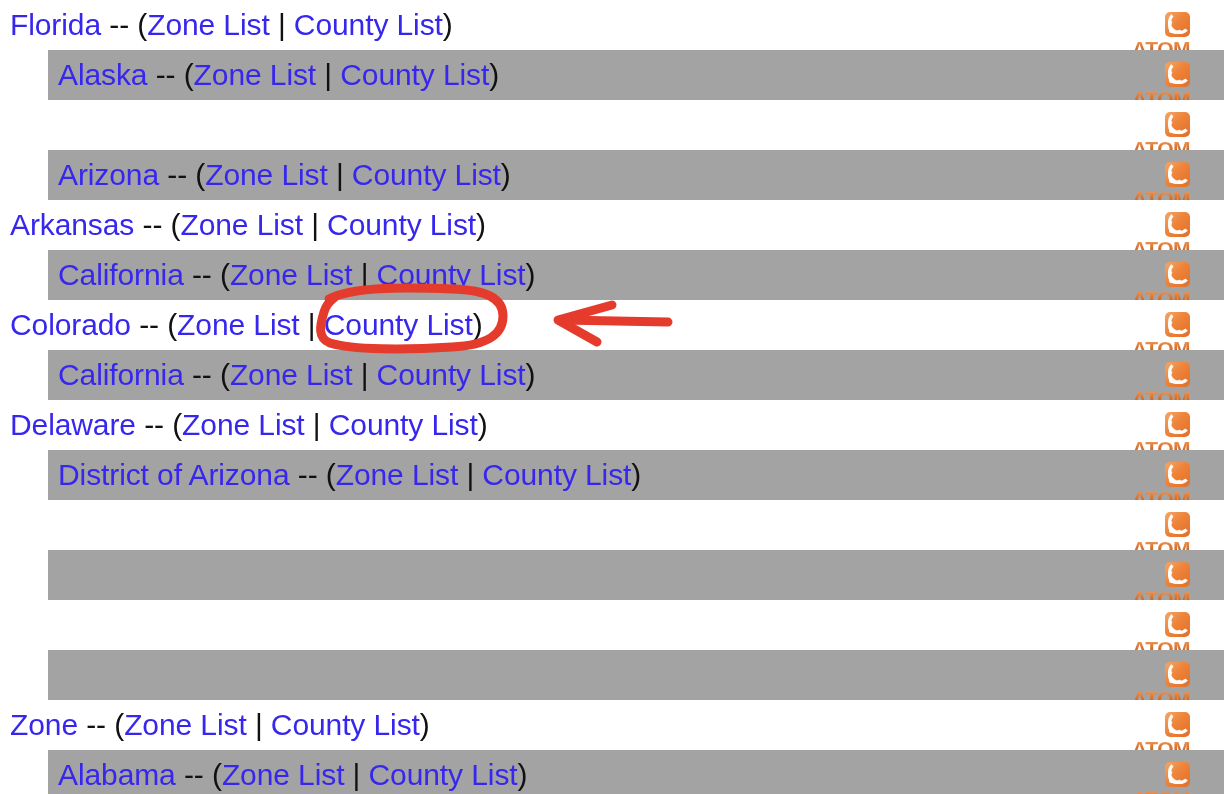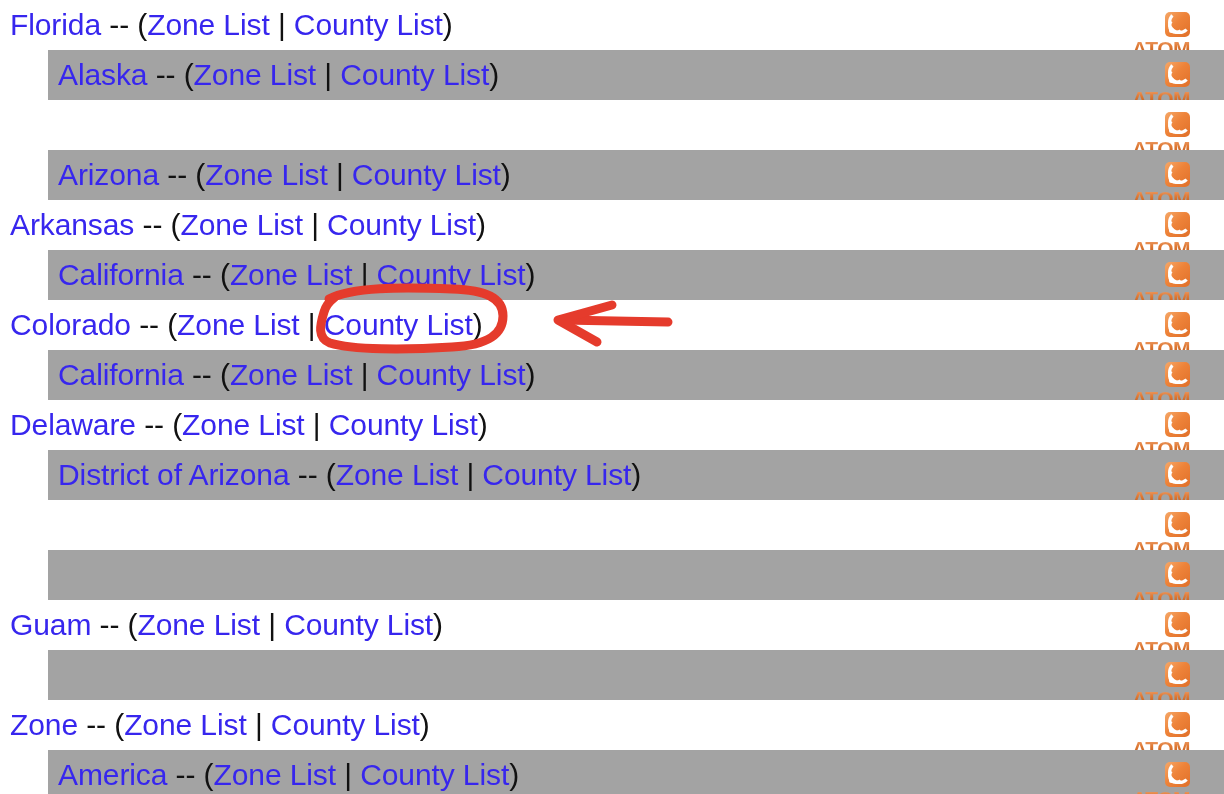--- a/index.html
+++ b/index.html
@@ -282,21 +282,20 @@
           <span class="atom-icon">
             <span class="dot"></span>
             <span class="arc1"></span>
             <span class="arc2"></span>
           </span>
           <span class="atom-word">ATOM</span>
         </a>
       </div>
     </div>
     <div class="row">
-      <div class="row-text"><span class="lnk">Guam</span><span class="sep"> -- (</span><span class="lnk">Zone List</span><span class="sep"> | </span><span class="lnk">County List</span><span class="sep">)</span></div>
       <div class="atom-cell">
         <a class="atom-badge">
           <span class="atom-icon">
             <span class="dot"></span>
             <span class="arc1"></span>
             <span class="arc2"></span>
           </span>
           <span class="atom-word">ATOM</span>
         </a>
       </div>
@@ -320,21 +319,21 @@
           <span class="atom-icon">
             <span class="dot"></span>
             <span class="arc1"></span>
             <span class="arc2"></span>
           </span>
           <span class="atom-word">ATOM</span>
         </a>
       </div>
     </div>
     <div class="row alt">
-      <div class="row-text"><span class="lnk">America</span><span class="sep"> -- (</span><span class="lnk">Zone List</span><span class="sep"> | </span><span class="lnk">County List</span><span class="sep">)</span></div>
+      <div class="row-text"><span class="lnk">Alabama</span><span class="sep"> -- (</span><span class="lnk">Zone List</span><span class="sep"> | </span><span class="lnk">County List</span><span class="sep">)</span></div>
       <div class="atom-cell">
         <a class="atom-badge">
           <span class="atom-icon">
             <span class="dot"></span>
             <span class="arc1"></span>
             <span class="arc2"></span>
           </span>
           <span class="atom-word">ATOM</span>
         </a>
       </div>

